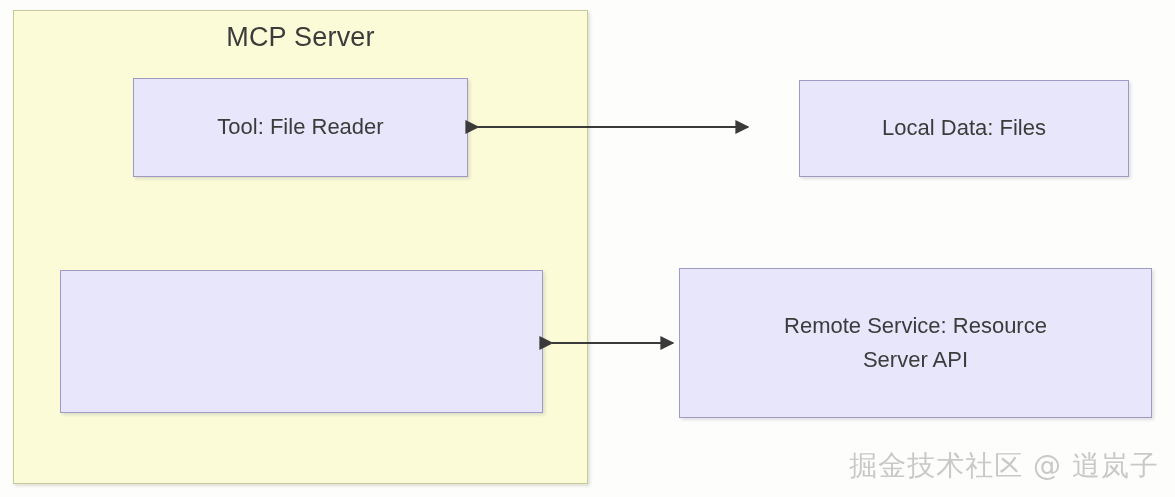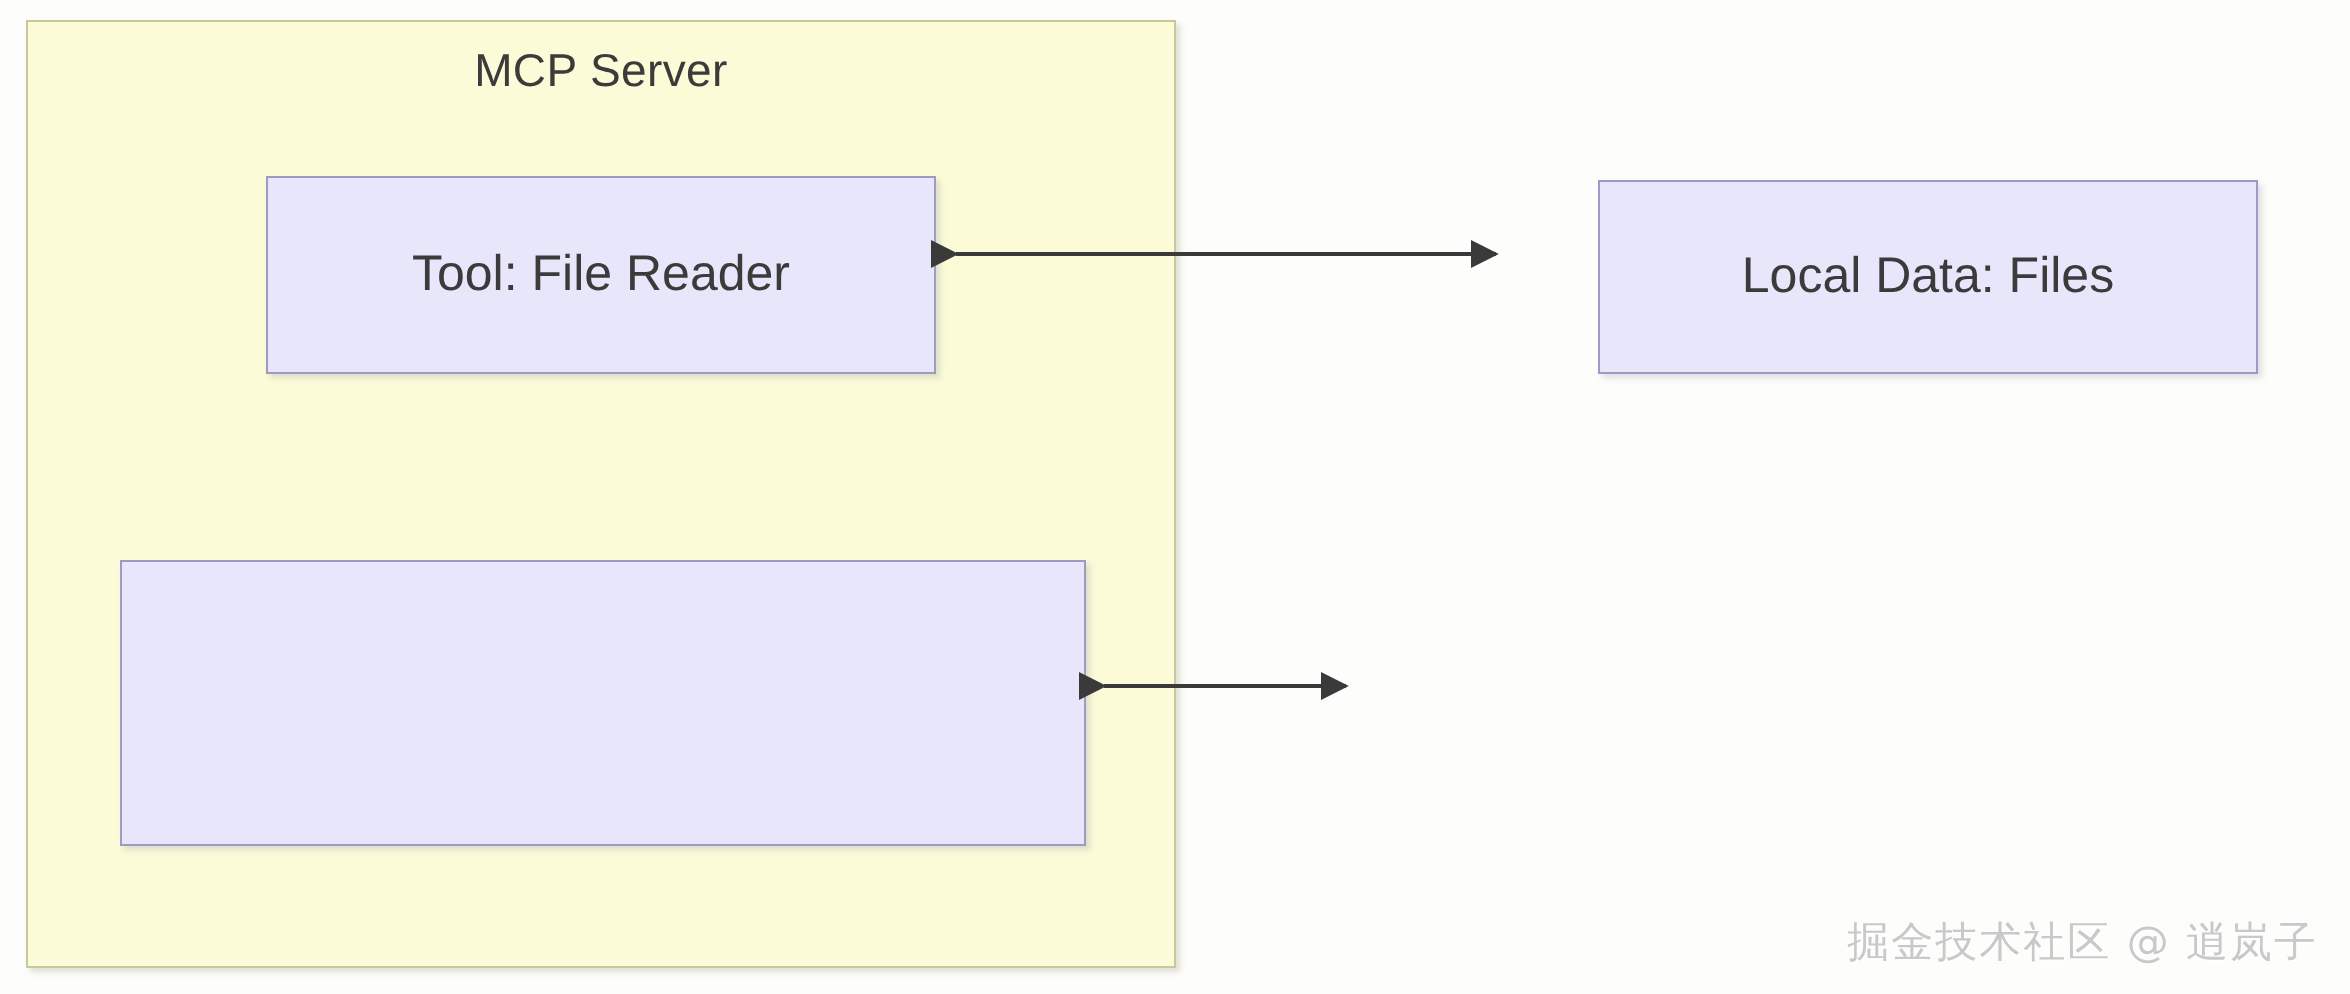--- a/index.html
+++ b/index.html
@@ -27,60 +27,59 @@
     border: 1.5px solid #c8c89a;
     box-sizing: border-box;
     box-shadow: 2px 2px 3px rgba(120,120,90,0.22);
   }
   .container-title {
     position: absolute;
     left: 13px;
     top: 22px;
     width: 575px;
     text-align: center;
-    font-size: 23px;
+    font-size: 27px;
     color: #3b3b3b;
     letter-spacing: 0.2px;
     white-space: nowrap;
   }
 
   
   .node {
     position: absolute;
     background: #e8e6fb;
     border: 1.5px solid #9e9ac4;
     box-sizing: border-box;
     display: flex;
     align-items: center;
     justify-content: center;
     text-align: center;
     color: #3b3b3b;
-    font-size: 25px;
+    font-size: 22px;
     line-height: 1.55;
     box-shadow: 2px 2px 3px rgba(110,110,140,0.20);
-    margin-top: 10px;
   }
   .node .label { padding: 0 10px; }
 
   #node-file-reader     { left: 133px; top: 78px;  width: 335px; height: 99px; }
   #node-local-data      { left: 799px; top: 80px;  width: 330px; height: 97px; }
   #node-request-res     { left: 60px;  top: 270px; width: 483px; height: 143px; }
   #node-remote-service  { left: 679px; top: 268px; width: 473px; height: 150px; }
 
   
   .connector { position: absolute; }
   #connector-files    { left: 462px; top: 112px; }
   #connector-resource { left: 536px; top: 328px; }
 
   
   .watermark {
     position: absolute;
     right: 16px;
     bottom: 12px;
-    font-size: 21px;
+    font-size: 28px;
     color: #c9c9c9;
     white-space: nowrap;
     letter-spacing: 1px;
     font-family: "DejaVu Sans", sans-serif;
     text-shadow: 0 1px 0 rgba(255,255,255,0.9);
   }
 </style>
 </head>
 <body>
 
@@ -96,20 +95,26 @@
   <div class="node" id="node-local-data">
     <span class="label">Local Data: Files</span>
   </div>
 
   <div class="node" id="node-request-res">
     <span class="label">
       <br>
     </span>
   </div>
 
+  <div class="node" id="node-remote-service">
+    <span class="label">
+      <span>Remote Service: Resource</span><br>
+      <span>Server API</span>
+    </span>
+  </div>
 
   <svg class="connector" id="connector-files" width="300" height="32">
     <defs>
       <marker id="arrow-left-1" viewBox="0 0 10 10" refX="1" refY="5" markerWidth="7" markerHeight="7" orient="auto-start-reverse">
         <path d="M 10 0 L 0 5 L 10 10 z" fill="#3a3a3a"></path>
       </marker>
       <marker id="arrow-right-1" viewBox="0 0 10 10" refX="9" refY="5" markerWidth="7" markerHeight="7" orient="auto">
         <path d="M 0 0 L 10 5 L 0 10 z" fill="#3a3a3a"></path>
       </marker>
     </defs>

